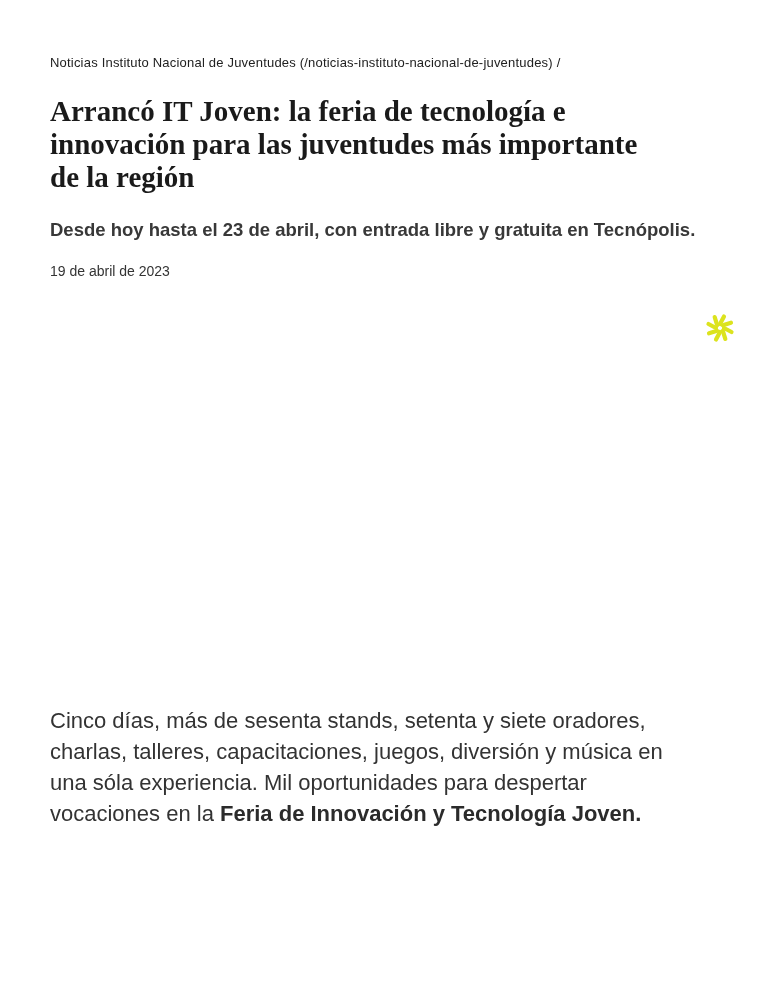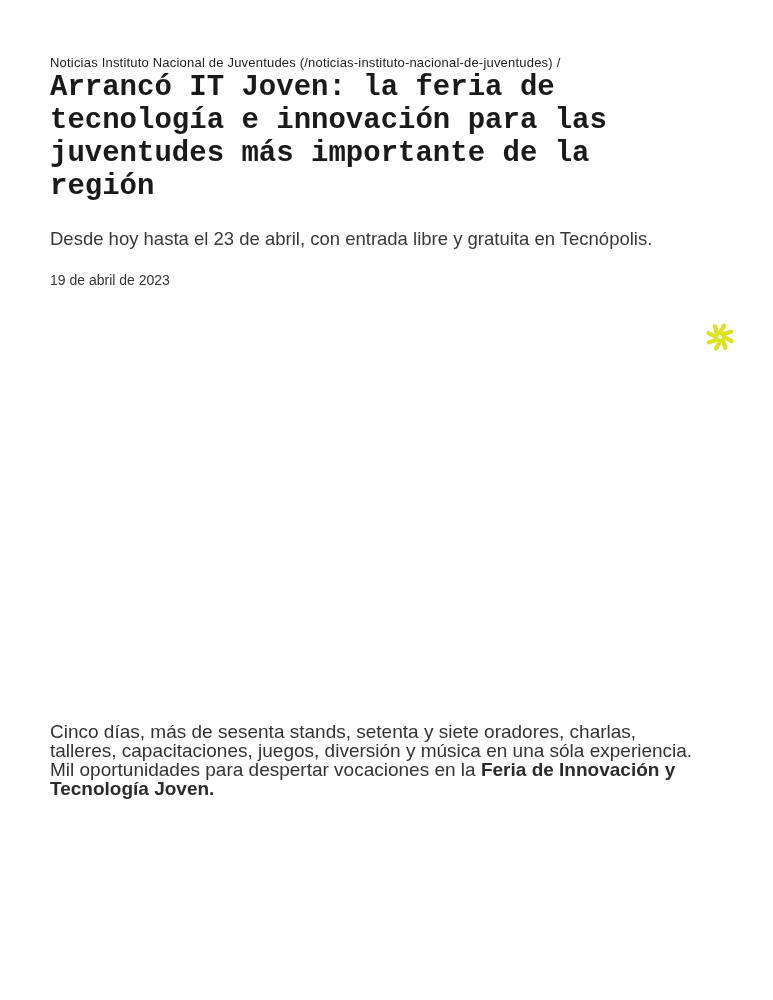--- a/index.html
+++ b/index.html
@@ -24,36 +24,37 @@
     letter-spacing: 0.2px;
   }
   .breadcrumb a {
     color: #212121;
     text-decoration: none;
     cursor: pointer;
   }
   .crumb-sep { color: #212121; }
   
   h1.article-title {
+    margin-top: 24px;
     max-width: 620px;
-    font-family: Liberation Mono, monospace;
+    font-family: Liberation Serif, serif;
     font-weight: 700;
     font-size: 29px;
     line-height: 33px;
     color: #1a1a1a;
     letter-spacing: 0px;
   }
   
   .subtitle {
     margin-top: 23px;
     max-width: 680px;
     font-size: 18.5px;
     line-height: 26px;
     color: #383838;
-    font-weight: 400;
+    font-weight: 700;
   }
   
   .date {
     margin-top: 20px;
     font-size: 14px;
     line-height: 17px;
     color: #333333;
   }
   
   .media {
@@ -67,24 +68,24 @@
     position: absolute;
     left: 654px;
     top: 22px;
     width: 32px;
     height: 32px;
     display: block;
   }
   .spinner svg { display: block; width: 32px; height: 32px; }
   
   .body-text {
-    margin-top: 23px;
+    margin-top: 15px;
     max-width: 645px;
-    font-size: 19px;
-    line-height: 19px;
+    font-size: 22px;
+    line-height: 31px;
     color: #333333;
   }
   .body-text strong {
     font-weight: 700;
     color: #2b2b2b;
   }
 </style>
 </head>
 <body>
 

